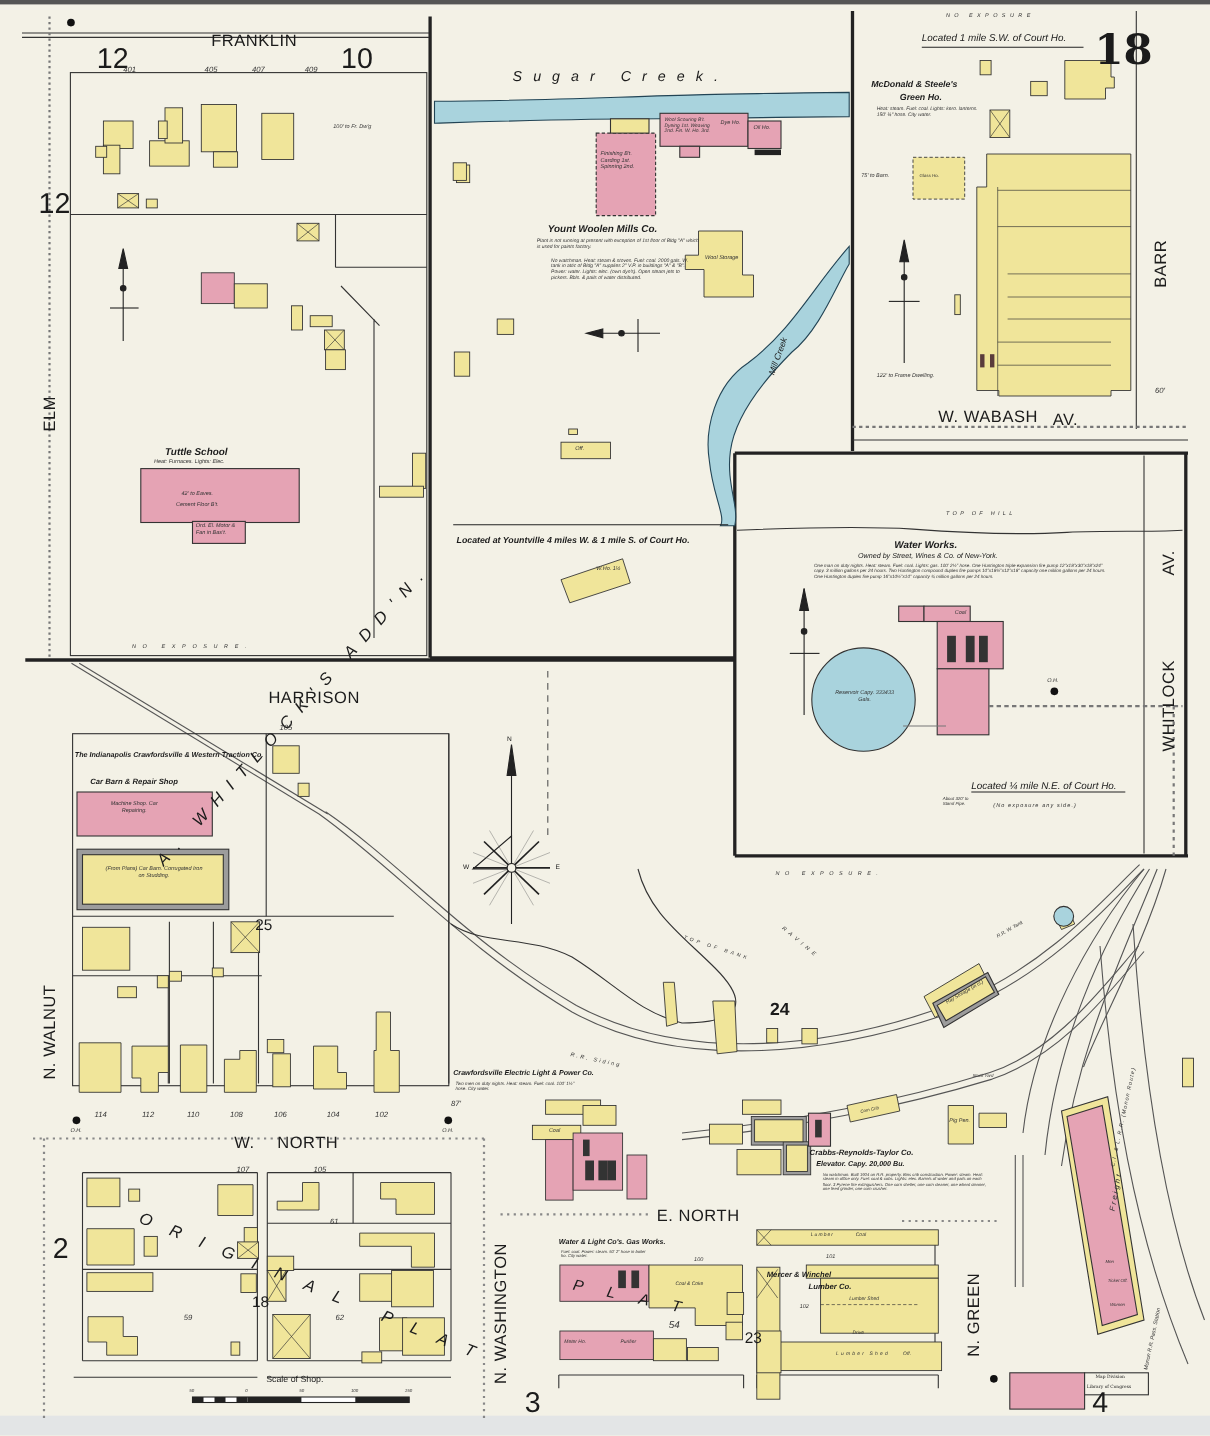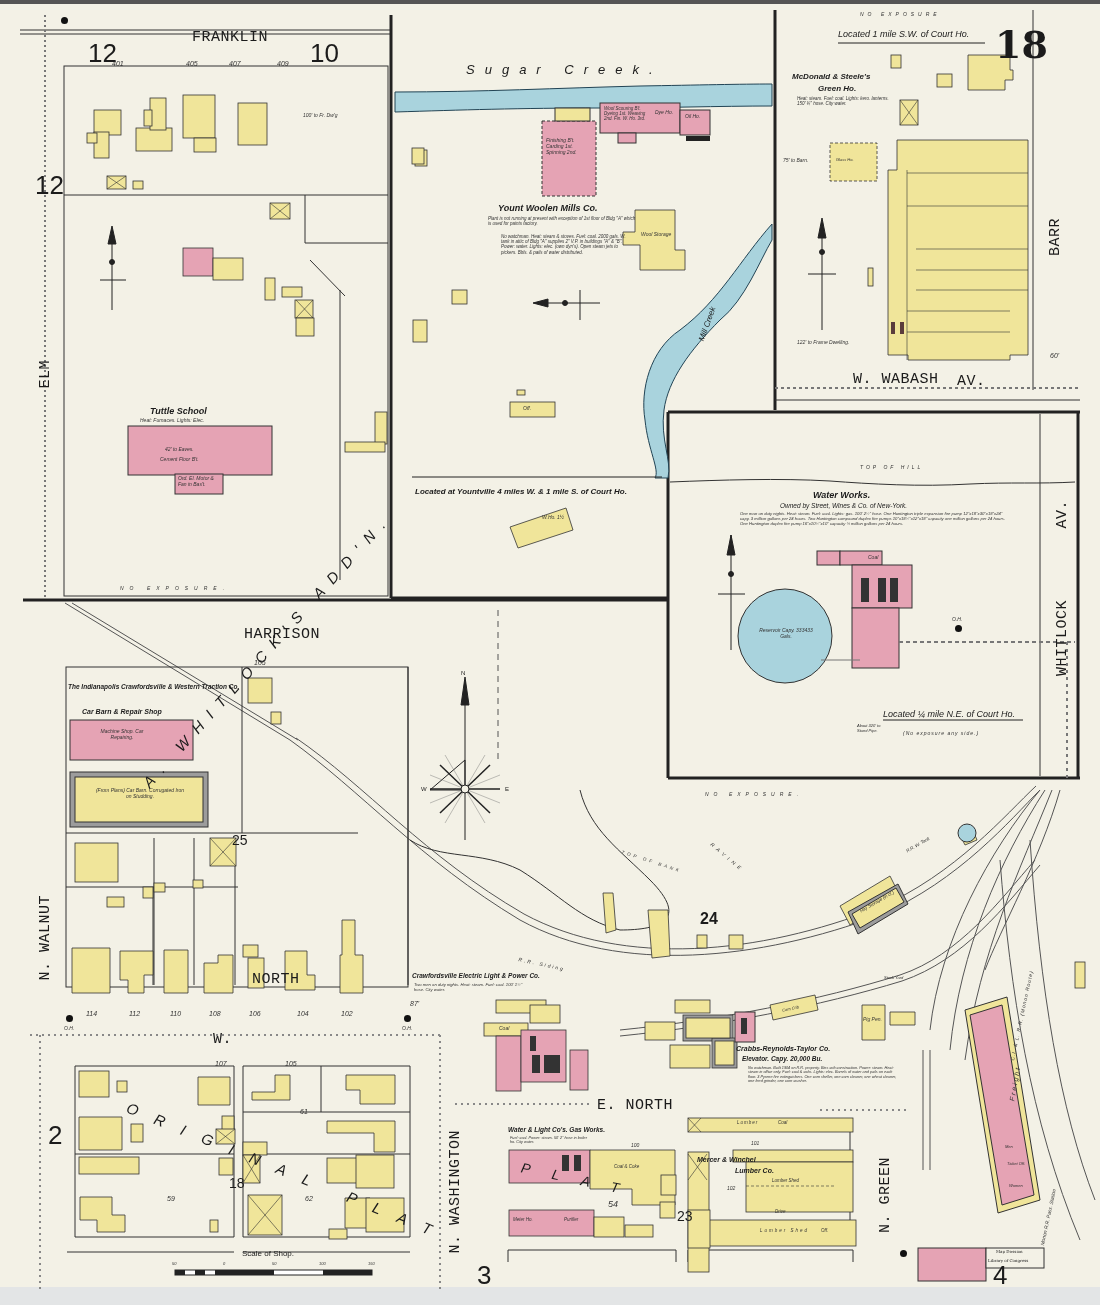--- a/index.html
+++ b/index.html
@@ -1,19 +1,19 @@
 <!DOCTYPE html>
 <html><head>
 <meta charset="utf-8">
 <style>
   html,body{margin:0;padding:0;background:#e9e9e4;}
   #page{position:relative;width:1100px;height:1305px;background:#f3f1e6;overflow:hidden;font-family:"Liberation Sans",sans-serif;color:#1b1b1b;}
   #map{position:absolute;left:0;top:0;width:1100px;height:1305px;}
   .lbl{position:absolute;white-space:nowrap;line-height:1;}
-  .street{font-family:Liberation Mono, monospace;font-size:15px;font-weight:normal;letter-spacing:0.5px;}
+  .street{font-family:Liberation Sans, sans-serif;font-size:15px;font-weight:normal;letter-spacing:0.5px;}
   .street-v{writing-mode:vertical-rl;transform:rotate(180deg);}
   .hand{font-family:"Liberation Sans",sans-serif;font-style:italic;font-weight:bold;}
   .note{font-family:"Liberation Sans",sans-serif;font-style:italic;font-size:6px;color:#333;line-height:1.15;white-space:normal;}
   .blocknum{font-family:"Liberation Sans",sans-serif;font-size:26px;}
   .addr{font-family:"Liberation Sans",sans-serif;font-style:italic;font-size:7px;color:#333;}
   .sheet{font-family:"DejaVu Serif",serif;font-weight:bold;font-size:38px;}
   .oval{position:absolute;border:4px solid #111;border-radius:50%;background:#f3f1e6;text-align:center;}
   .dot{position:absolute;width:7px;height:7px;background:#111;border-radius:50%;}
   .bldg{font-family:"Liberation Sans",sans-serif;font-style:italic;font-size:7px;color:#333;}
 </style>
@@ -436,21 +436,21 @@
 <div class="lbl street" style="left:192px;top:30px;">FRANKLIN</div>
 <div class="lbl street street-v" style="left:38px;top:360px;">ELM</div>
 <div class="lbl street street-v" style="left:1048px;top:218px;">BARR</div>
 <div class="lbl street" style="left:853px;top:372px;">W. WABASH</div>
 <div class="lbl street" style="left:957px;top:374px;">AV.</div>
 <div class="lbl street street-v" style="left:1055px;top:600px;">WHITLOCK</div>
 <div class="lbl street street-v" style="left:1055px;top:500px;">AV.</div>
 <div class="lbl street" style="left:244px;top:627px;">HARRISON</div>
 <div class="lbl street street-v" style="left:38px;top:895px;">N. WALNUT</div>
 <div class="lbl street" style="left:213px;top:1032px;">W.</div>
-<div class="lbl street" style="left:252px;top:972px;text-align:right;">NORTH</div>
+<div class="lbl street" style="left:252px;top:1032px;text-align:right;">NORTH</div>
 <div class="lbl street" style="left:597px;top:1098px;">E. NORTH</div>
 <div class="lbl street street-v" style="left:448px;top:1130px;">N. WASHINGTON</div>
 <div class="lbl street street-v" style="left:878px;top:1157px;">N. GREEN</div>
 
 <div class="lbl hand" style="left:150px;top:407px;font-size:9px;">Tuttle School</div>
 <div class="lbl note" style="left:140px;top:418px;font-size:5px;">Heat: Furnaces. Lights: Elec.</div>
 <div class="lbl bldg" style="left:165px;top:447px;font-size:5px;">42' to Eaves.</div>
 <div class="lbl bldg" style="left:160px;top:457px;font-size:5px;">Cement Floor B't.</div>
 <div class="lbl note" style="left:178px;top:476px;width:44px;font-size:5px;">Ord. El. Motor &amp; Fan in Bas't.</div>
 <div class="lbl bldg" style="left:120px;top:586px;letter-spacing:6px;font-size:5px;">NO EXPOSURE.</div>

